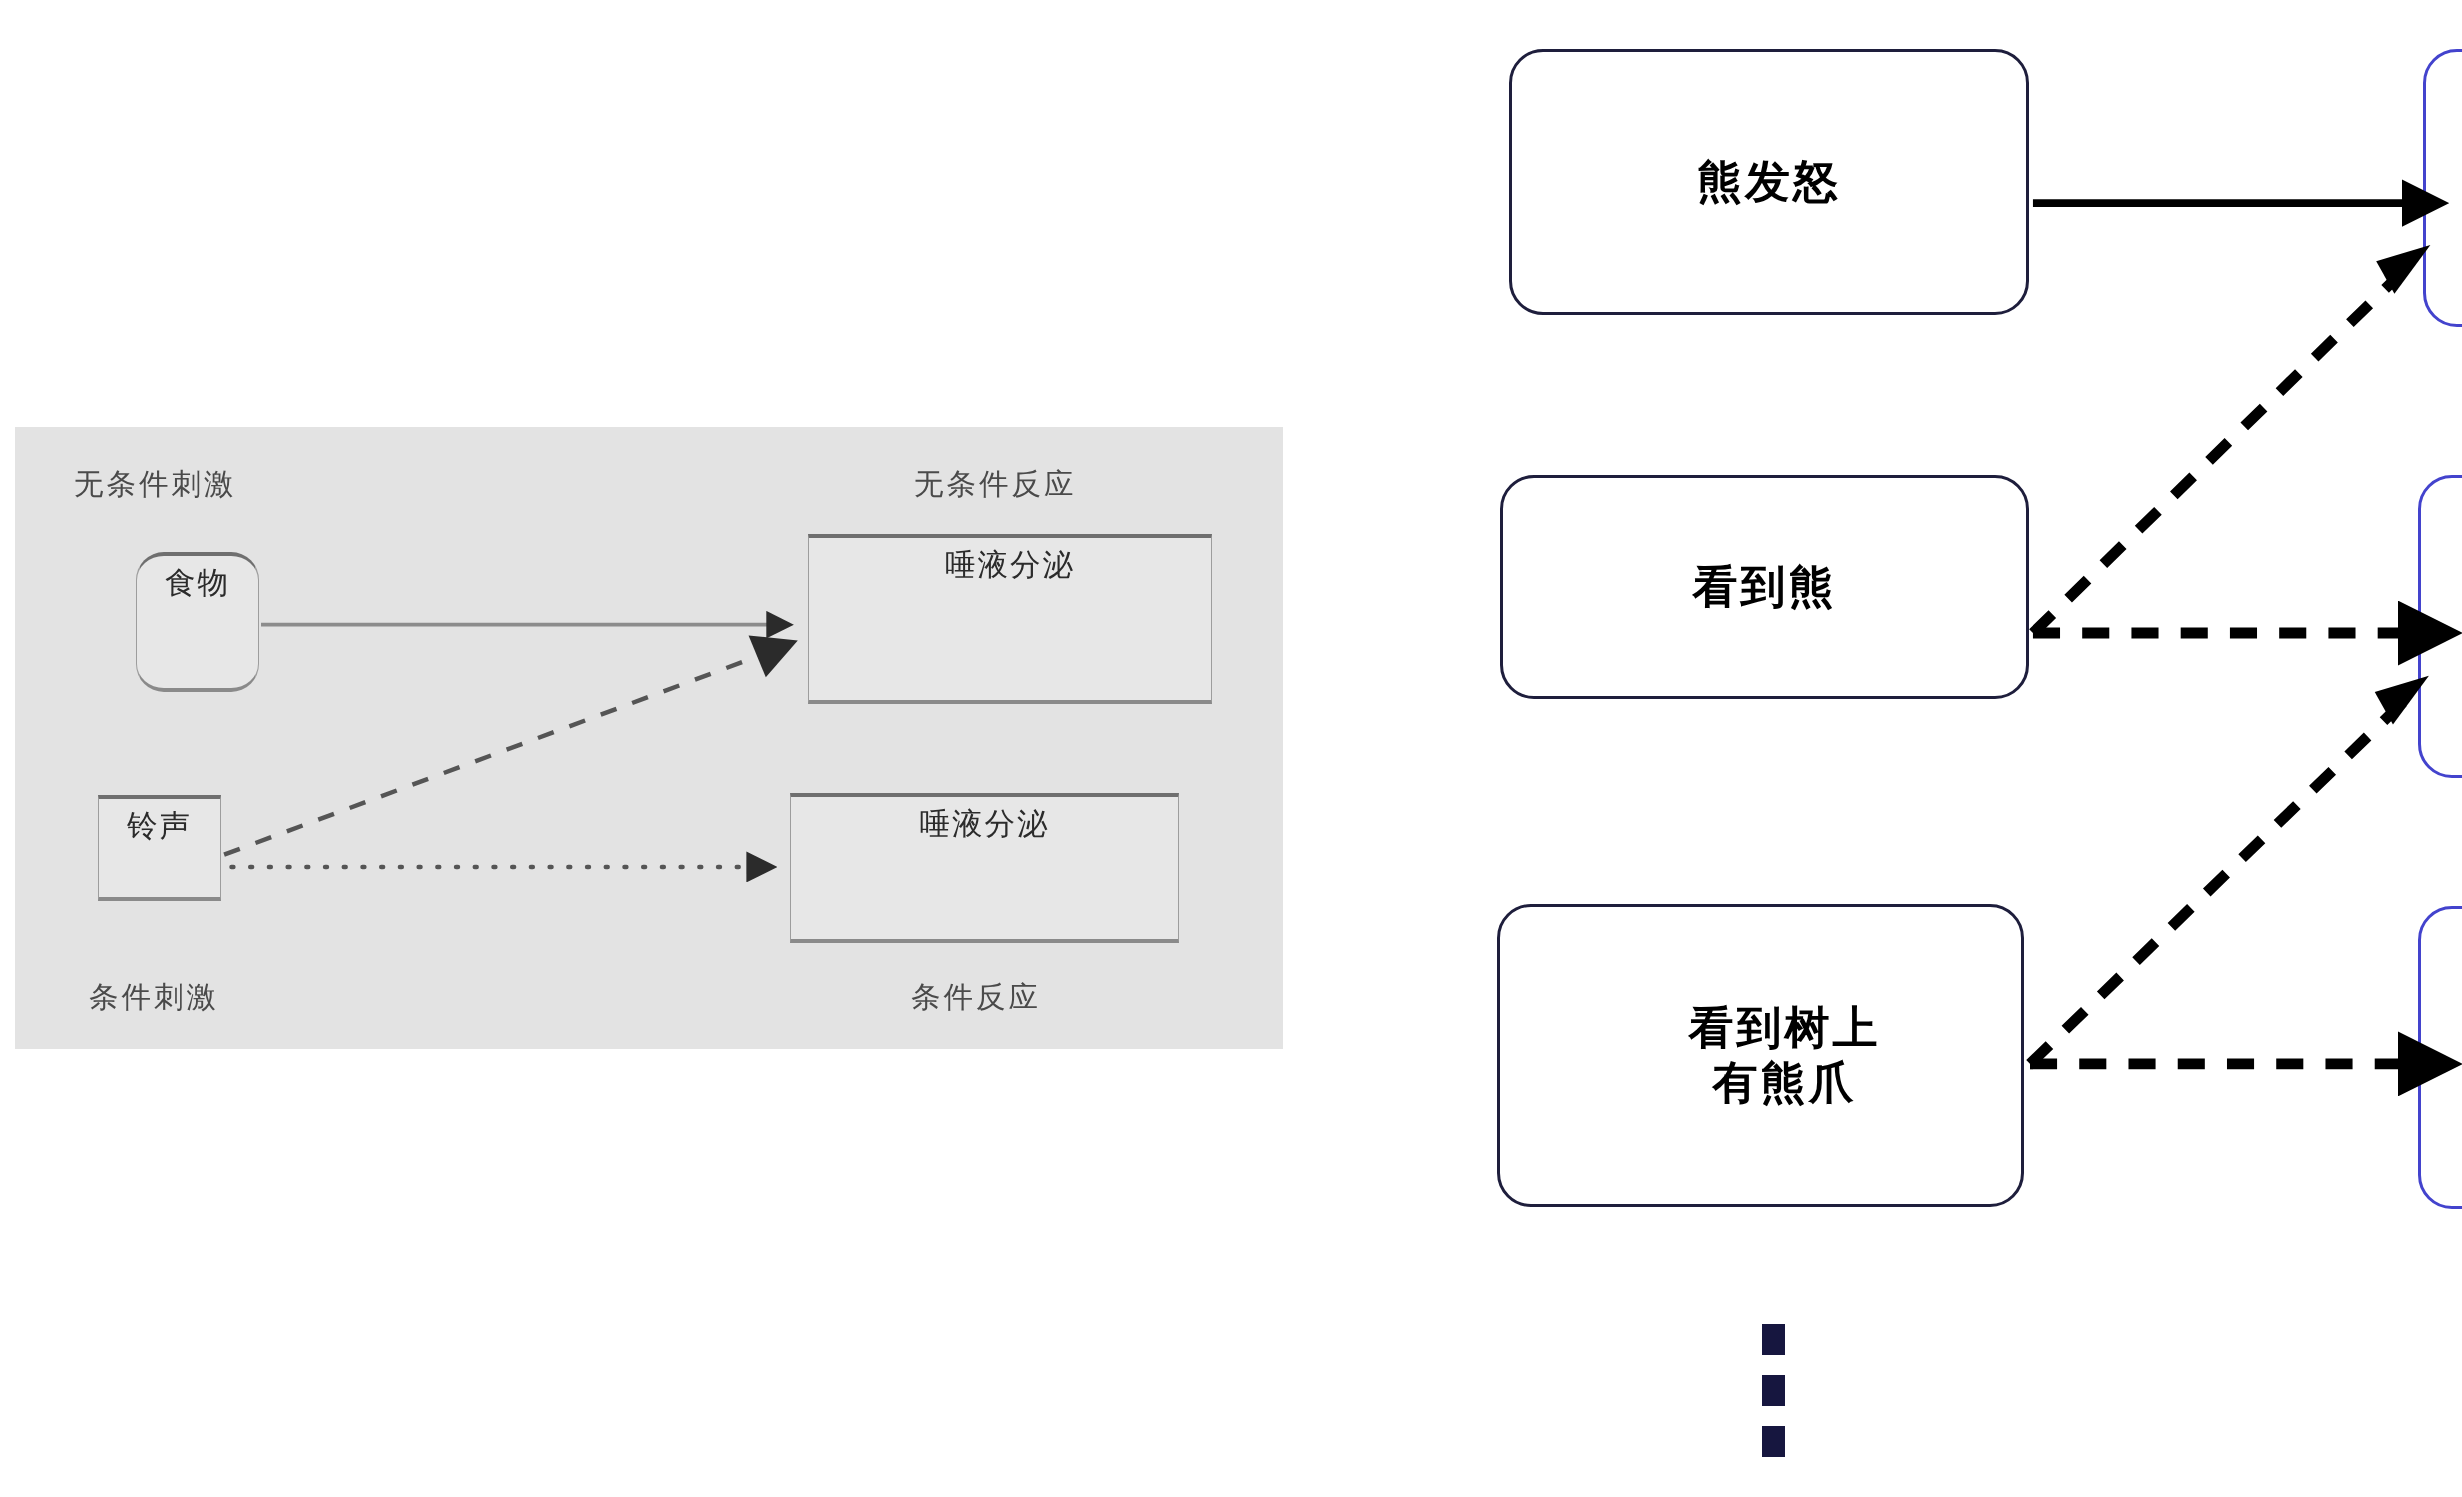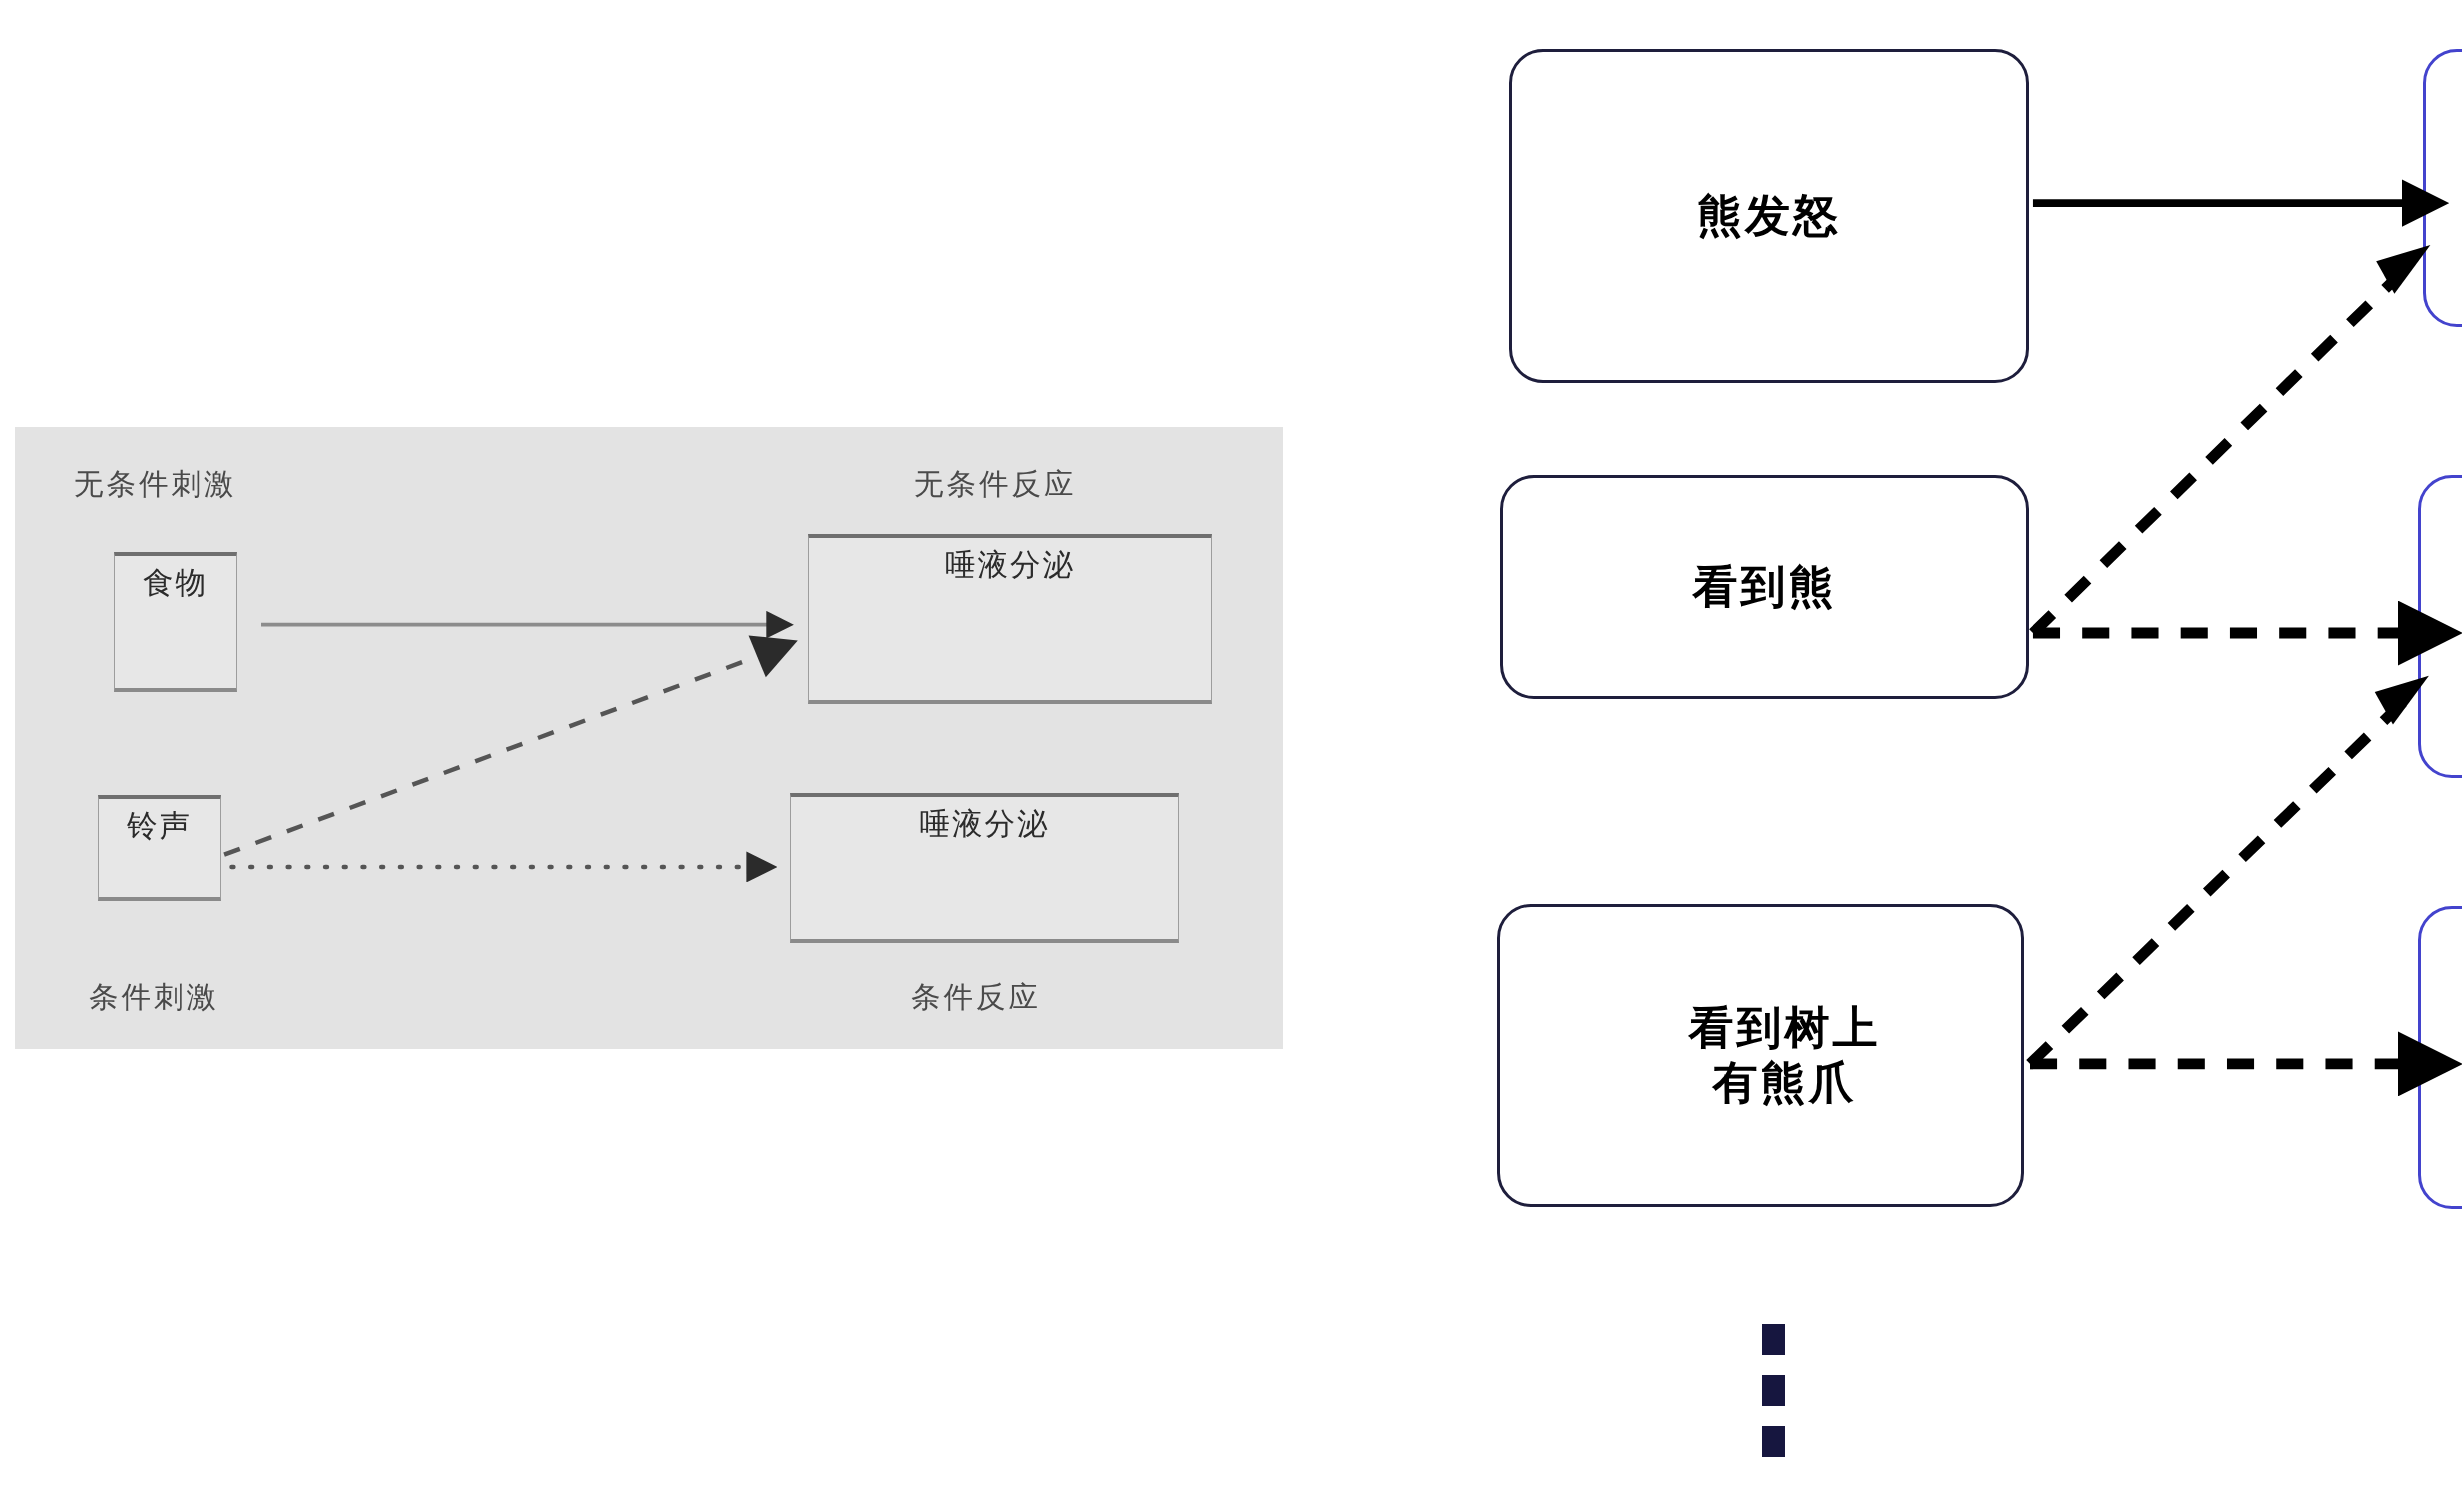--- a/index.html
+++ b/index.html
@@ -22,40 +22,40 @@
 
   .cc-box{
     position:absolute;background:#e7e7e7;
     border:1.5px solid #9d9d9d;border-top:4.4px solid #6f6f6f;border-bottom:4.4px solid #8a8a8a;
     box-sizing:border-box;
   }
   .cc-box span{
     position:absolute;left:0;right:0;top:6.9px;text-align:center;
     color:#2b2b2b;font-size:30.5px;letter-spacing:2px;white-space:nowrap;
   }
-  #cc-box-food{left:114px;top:552px;width:123px;height:140px;}
+  #cc-box-food{left:136px;top:552px;width:123px;height:140px;border-radius:28px;}
   #cc-box-bell{left:98px;top:795px;width:123px;height:106px;}
   #cc-box-saliva-1{left:808px;top:534px;width:404px;height:170px;}
   #cc-box-saliva-2{left:790px;top:793px;width:389px;height:150px;}
 
   #cc-arrows{position:absolute;left:0;top:0;width:3306px;height:1498px;}
 
   
   .rd-box{
     position:absolute;background:#ffffff;border-radius:34px;box-sizing:border-box;
     display:flex;align-items:center;justify-content:center;text-align:center;
   }
   .rd-box.dark{border:3.4px solid #1e1e3c;}
   .rd-box.blue{border:3.4px solid #4343cd;}
   .rd-text-cn{
     color:#000;font-size:45px;font-weight:700;letter-spacing:3px;line-height:1.22;
     font-family:"DejaVu Sans","Liberation Sans",sans-serif;
   }
 
-  #rd-box-bear-angry {left:1509px;top:49px; width:520px;height:334px;align-items:center;}
+  #rd-box-bear-angry {left:1509px;top:49px; width:520px;height:266px;align-items:center;}
   #rd-box-reward    {left:2423px;top:49px; width:537px;height:278px;}
   #rd-box-see-bear  {left:1500px;top:475px; width:529px;height:224px;}
   #rd-box-vsprime   {left:2418px;top:475px; width:542px;height:303px;}
   #rd-box-see-claw  {left:1497px;top:904px;width:527px;height:303px;padding-left:48px;}
   #rd-box-vs        {left:2418px;top:906px;width:542px;height:303px;}
 
   #rd-arrows{position:absolute;left:0;top:0;width:3306px;height:1498px;}
 
   .dots{position:absolute;display:flex;flex-direction:column;gap:20.7px;}
   .dots i{display:block;width:22.7px;height:30.5px;}

